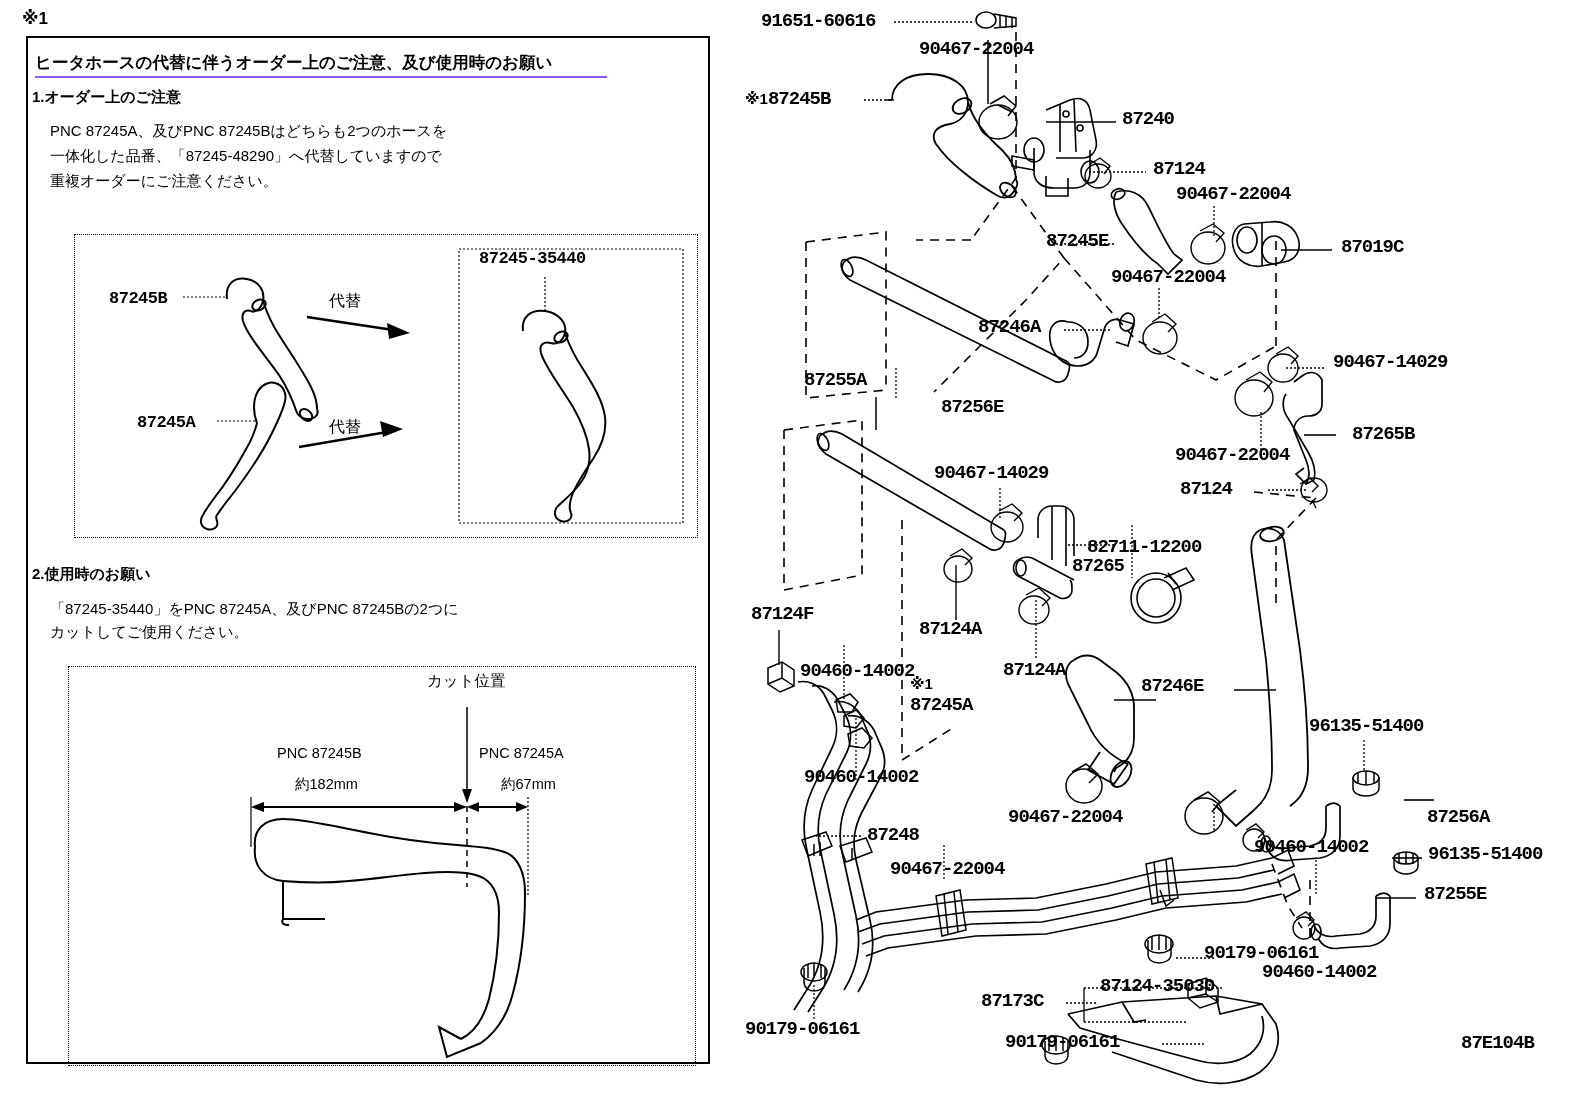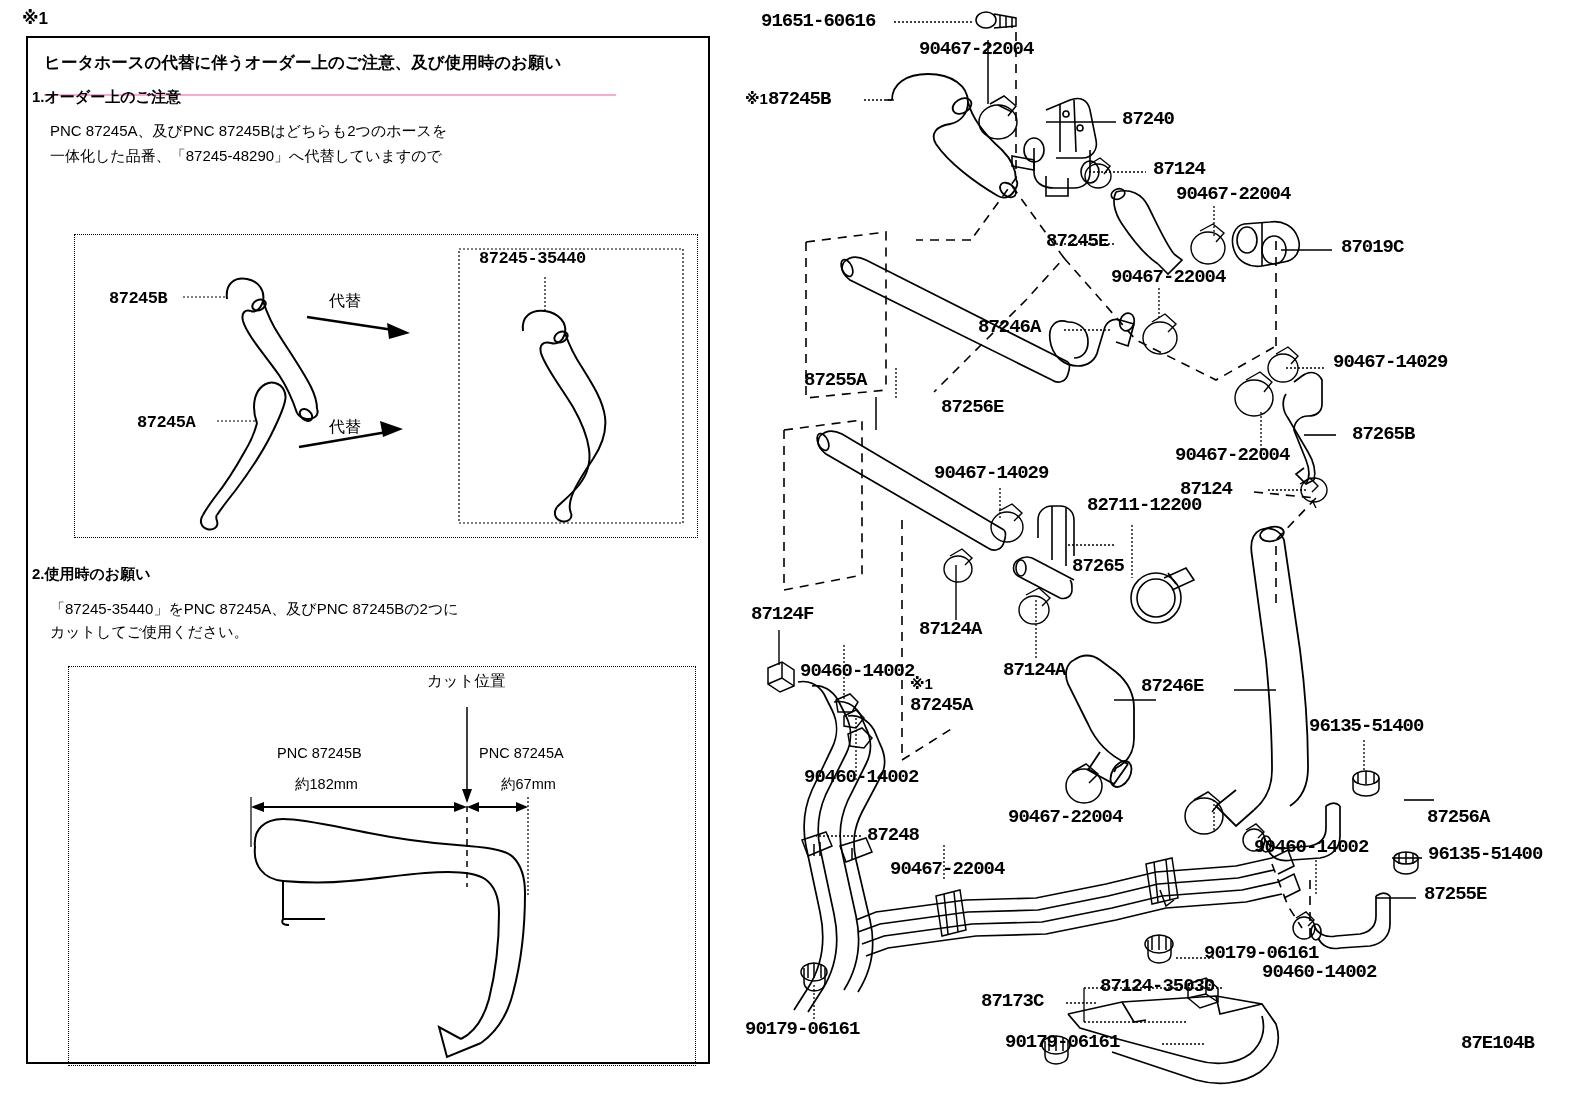--- a/index.html
+++ b/index.html
@@ -24,29 +24,30 @@
   svg{display:block;}
   .ln{stroke:#000;fill:none;}
 </style>
 </head>
 <body>
 
 <div class="abs" id="note-marker-top">※1</div>
 
 <div class="abs" id="notice-panel">
 
-  <div class="abs" style="left:16px;top:14px;width:572px;border-bottom:2px solid #f9a8d4;padding-bottom:20px;">
+  <div class="abs" style="left:7px;top:14px;width:572px;border-bottom:2px solid #8b5cf6;padding-bottom:2px;">
     <span class="jp-b" style="font-size:16.5px;">ヒータホースの代替に伴うオーダー上のご注意、及び使用時のお願い</span>
   </div>
 
   <div class="abs jp-b" style="left:4px;top:50px;">1.オーダー上のご注意</div>
 
   <div class="abs" style="left:22px;top:84px;">
     <div class="jp">PNC 87245A、及びPNC 87245Bはどちらも2つのホースを</div>
     <div class="jp" style="margin-top:6px;">一体化した品番、「87245-48290」へ代替していますので</div>
+    <div class="jp" style="margin-top:6px;">重複オーダーにご注意ください。</div>
   </div>
 
   <div class="abs" id="fig1-box">
 
     <div class="abs pn" style="left:34px;top:54px;">87245B</div>
     <div class="abs pn" style="left:62px;top:178px;">87245A</div>
     <div class="abs jp" style="left:254px;top:56px;font-size:16px;">代替</div>
     <div class="abs jp" style="left:254px;top:182px;font-size:16px;">代替</div>
 
     <svg class="abs" style="left:0;top:0;" width="624" height="304" viewBox="0 0 624 304">
@@ -494,21 +495,21 @@
   <div class="abs lbl" style="left:625px;top:238px;">87019C</div>
   <div class="abs lbl" style="left:395px;top:268px;">90467-22004</div>
   <div class="abs lbl" style="left:262px;top:318px;">87246A</div>
   <div class="abs lbl" style="left:88px;top:371px;">87255A</div>
   <div class="abs lbl" style="left:225px;top:398px;">87256E</div>
   <div class="abs lbl" style="left:617px;top:353px;">90467-14029</div>
   <div class="abs lbl" style="left:636px;top:425px;">87265B</div>
   <div class="abs lbl" style="left:459px;top:446px;">90467-22004</div>
   <div class="abs lbl" style="left:464px;top:480px;">87124</div>
   <div class="abs lbl" style="left:218px;top:464px;">90467-14029</div>
-  <div class="abs lbl" style="left:371px;top:496px;">82711-12200</div>
+  <div class="abs lbl" style="left:371px;top:538px;">82711-12200</div>
   <div class="abs lbl" style="left:356px;top:557px;">87265</div>
   <div class="abs lbl" style="left:203px;top:620px;">87124A</div>
   <div class="abs lbl" style="left:287px;top:661px;">87124A</div>
   <div class="abs lbl" style="left:35px;top:605px;text-align:center;">87124F</div>
   <div class="abs lbl" style="left:84px;top:662px;">90460-14002</div>
   <div class="abs lbl" style="left:88px;top:768px;">90460-14002</div>
   <div class="abs" style="left:194px;top:675px;">
     <div class="star">※1</div>
     <div class="lbl" style="margin-top:3px;">87245A</div>
   </div>

